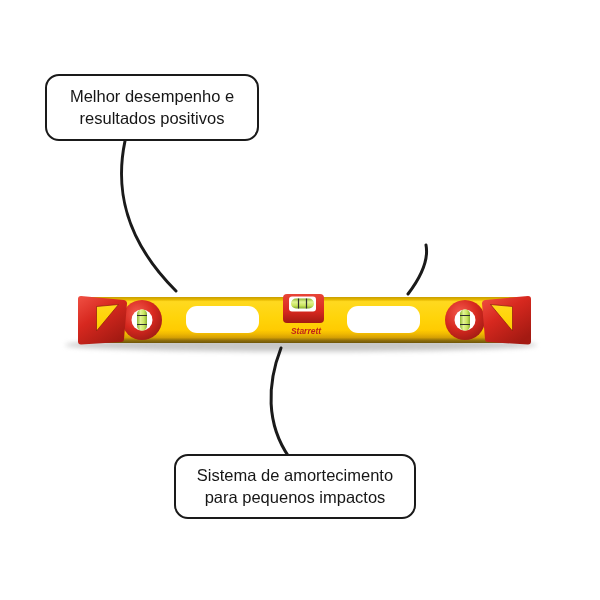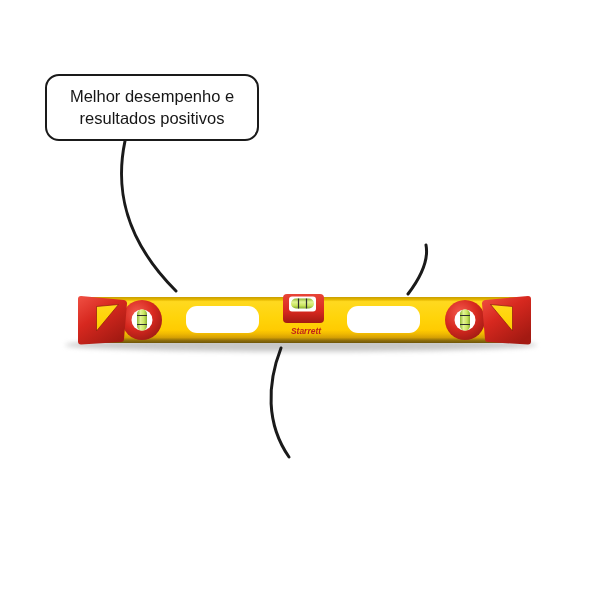--- a/index.html
+++ b/index.html
@@ -105,14 +105,17 @@
     <path d="M125,141 C116,184 121,236 176,291" fill="none" stroke="#1a1a1a" stroke-width="3" stroke-linecap="round"></path>
     <path d="M426,245 C429,261 421,277 408,294" fill="none" stroke="#1a1a1a" stroke-width="3" stroke-linecap="round"></path>
     <path d="M281,348 C267,384 266,424 289,457" fill="none" stroke="#1a1a1a" stroke-width="3" stroke-linecap="round"></path>
   </svg>
 
   <div class="callout" id="callout-performance">
     <span>Melhor desempenho e resultados positivos</span>
   </div>
 
 
+  <div class="callout" id="callout-damping">
+    <span>Sistema de amortecimento para pequenos impactos</span>
+  </div>
 
 </div>
 
 </body></html>

